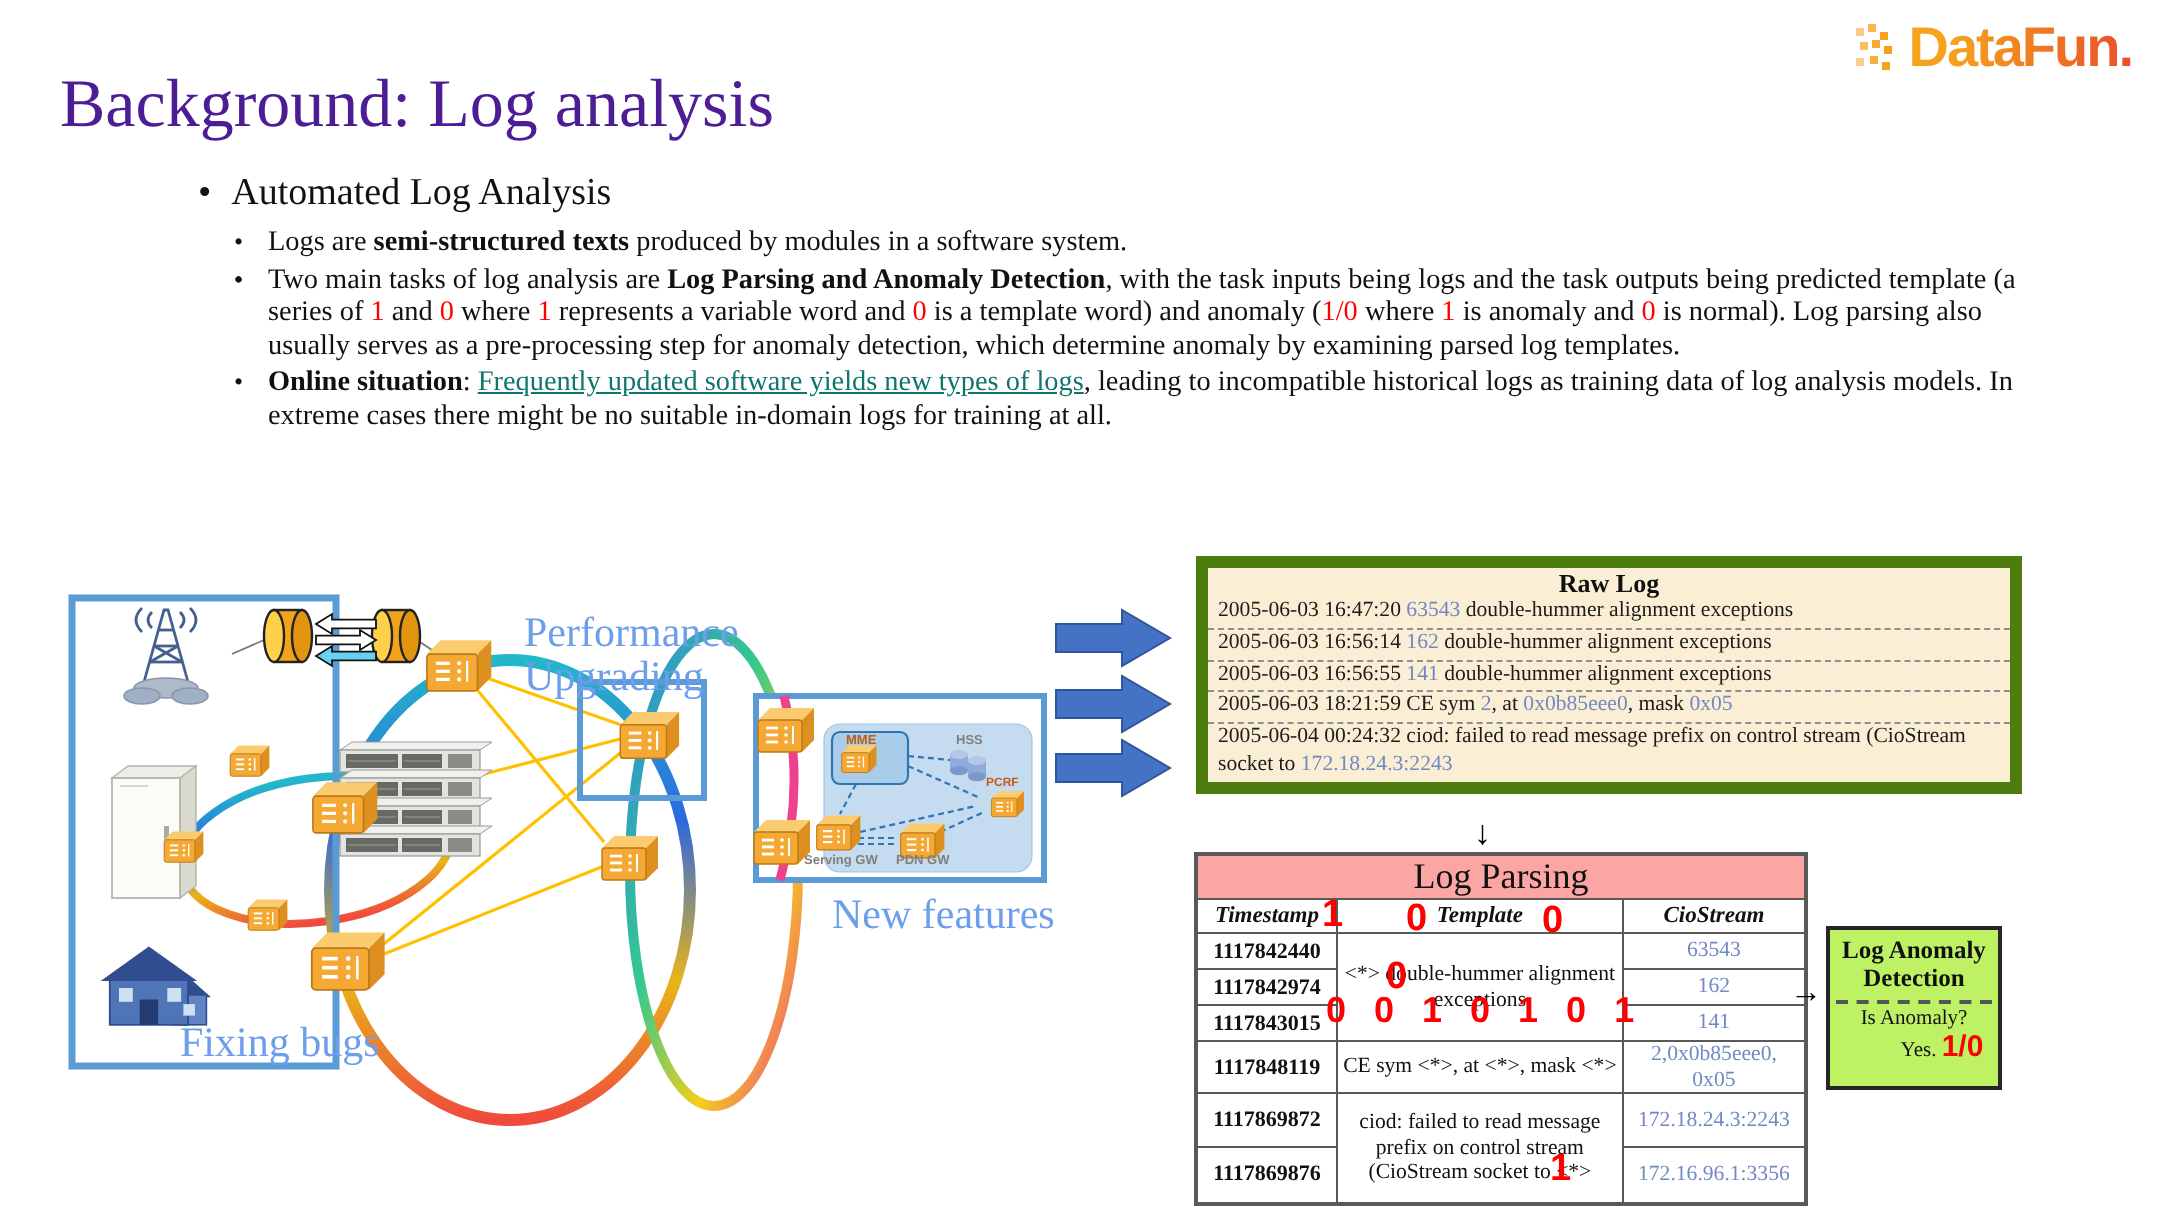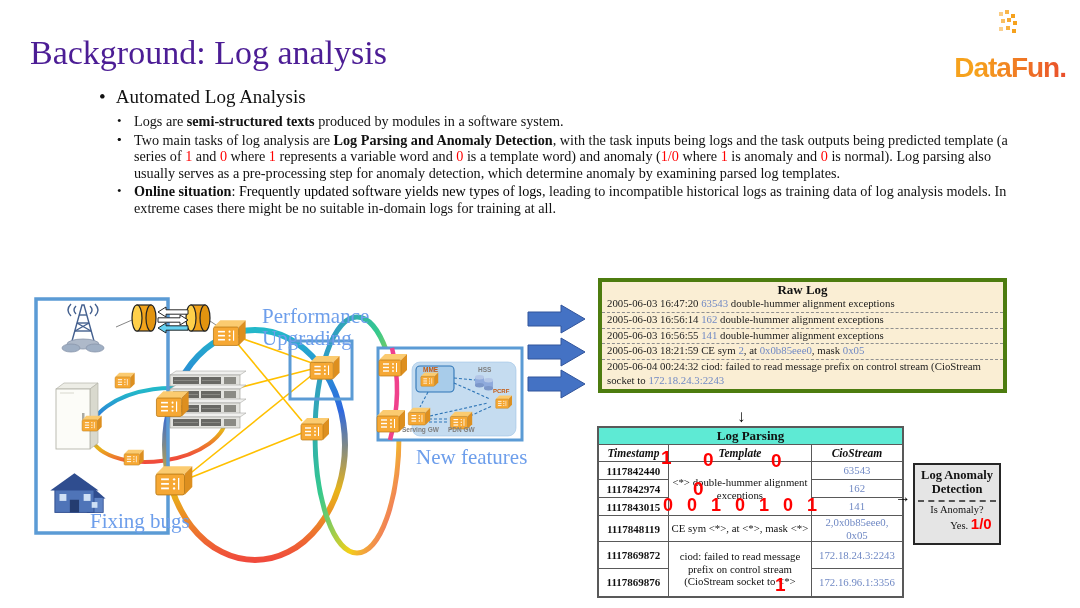--- a/index.html
+++ b/index.html
@@ -1,56 +1,56 @@
 <!DOCTYPE html>
 <html><head>
 <meta charset="utf-8">
 <style>
   html,body{margin:0;padding:0;background:#888;}
   .slide{position:relative;width:1080px;height:608px;background:#ffffff;overflow:hidden;
          font-family:"Liberation Serif",serif;color:#111;}
   
-  .logo{position:absolute;top:8px;right:14px;display:flex;align-items:center;gap:14px;flex-direction:column;}
+  .logo{position:absolute;top:8px;right:14px;display:flex;align-items:flex-end;gap:2px;}
   .logo-text{font-family:"Liberation Sans",sans-serif;font-weight:bold;font-size:28px;letter-spacing:-1px;
     background:linear-gradient(90deg,#F6A21D 20%,#E94E2B 100%);-webkit-background-clip:text;background-clip:text;color:transparent;}
   
   .title{position:absolute;left:30px;top:34px;font-size:34px;color:#4c1d95;}
   .content{position:absolute;left:95px;top:86px;width:945px;}
   .l1{font-size:19px;padding-left:4px;margin-bottom:5px;}
   .l1 .dot{margin-right:10px;}
   .subs{margin-left:22px;width:900px;}
   .b{position:relative;padding-left:17px;font-size:14.2px;line-height:1.17;margin-bottom:2px;}
   .b .dot{position:absolute;left:0;top:0;font-size:13px;}
   .seg-b{font-weight:bold;}
   .seg-r{color:#FF0000;}
-  .seg-lk{color:#000000;}
+  .seg-lk{color:#0f766e;text-decoration:underline;}
   .seg-bl{color:#7089C4;}
   
   .diagram{position:absolute;left:20px;top:275px;width:575px;height:330px;}
   
-  .raw-log{position:absolute;left:598px;top:278px;width:401px;background:#FAEED4;border:4px solid #4d7c0f;}
+  .raw-log{position:absolute;left:598px;top:278px;width:401px;background:#FAEED4;border:6px solid #4d7c0f;}
   .rl-title{font-weight:bold;font-size:13px;text-align:center;line-height:15px;}
   .rl-row{padding:0 5px 1px 5px;font-size:10.8px;line-height:1.28;color:#1c1c1c;}
   .rl-row + .rl-row{border-top:1px dashed #8f8f8f;}
   .down-arrow{position:absolute;left:737px;top:407px;font-size:17px;font-weight:bold;color:#000;}
   
   .lp-wrap{position:absolute;left:597px;top:426px;width:308px;}
   table.lp{border-collapse:collapse;width:307px;border:2px solid #595959;background:#fff;}
   table.lp td{border:1px solid #595959;padding:0 2px;text-align:center;vertical-align:middle;}
-  .lp-title{font-weight:bold;font-size:13px;height:15px;background:#5eead4;}
+  .lp-title{font-weight:normal;font-size:18px;height:15px;background:#fca5a5;}
   .lp-head td{font-weight:bold;font-style:italic;font-size:11.5px;height:16px;}
   .lp-ts{font-size:11px;width:66px;height:17px;font-weight:bold;}
   .lp-tpl{font-size:10.8px;width:146px;line-height:1.15;margin-left:30px;}
   .lp-var{font-size:10.8px;width:87px;color:#7089C4;line-height:1.15;}
   .red-ann{position:absolute;color:#FF0000;font-family:"Liberation Sans",sans-serif;font-weight:bold;
            font-size:19px;line-height:1;pointer-events:none;}
   .ann-row{font-size:18px;word-spacing:9px;}
   
   .right-arrow{position:absolute;left:895px;top:488px;font-size:16px;font-weight:bold;color:#000;}
-  .anomaly{position:absolute;left:913px;top:463px;width:84px;height:78px;border:2px solid #262626;background:#e5e5e5;}
+  .anomaly{position:absolute;left:913px;top:463px;width:84px;height:78px;border:2px solid #262626;background:#bef264;}
   .an-title{font-weight:bold;font-size:12.5px;text-align:center;line-height:1.15;padding-top:3px;}
   .an-dash{border-top:2px dashed #555;margin:3px 3px 2px 3px;}
   .an-q{font-size:10.5px;text-align:center;}
   .an-a{font-size:10.5px;text-align:center;padding-left:28px;}
   .an-flag{color:#FF0000;font-weight:bold;font-size:15px;font-family:"Liberation Sans",sans-serif;}
 </style>
 </head>
 <body>
 
 <div class="slide">

